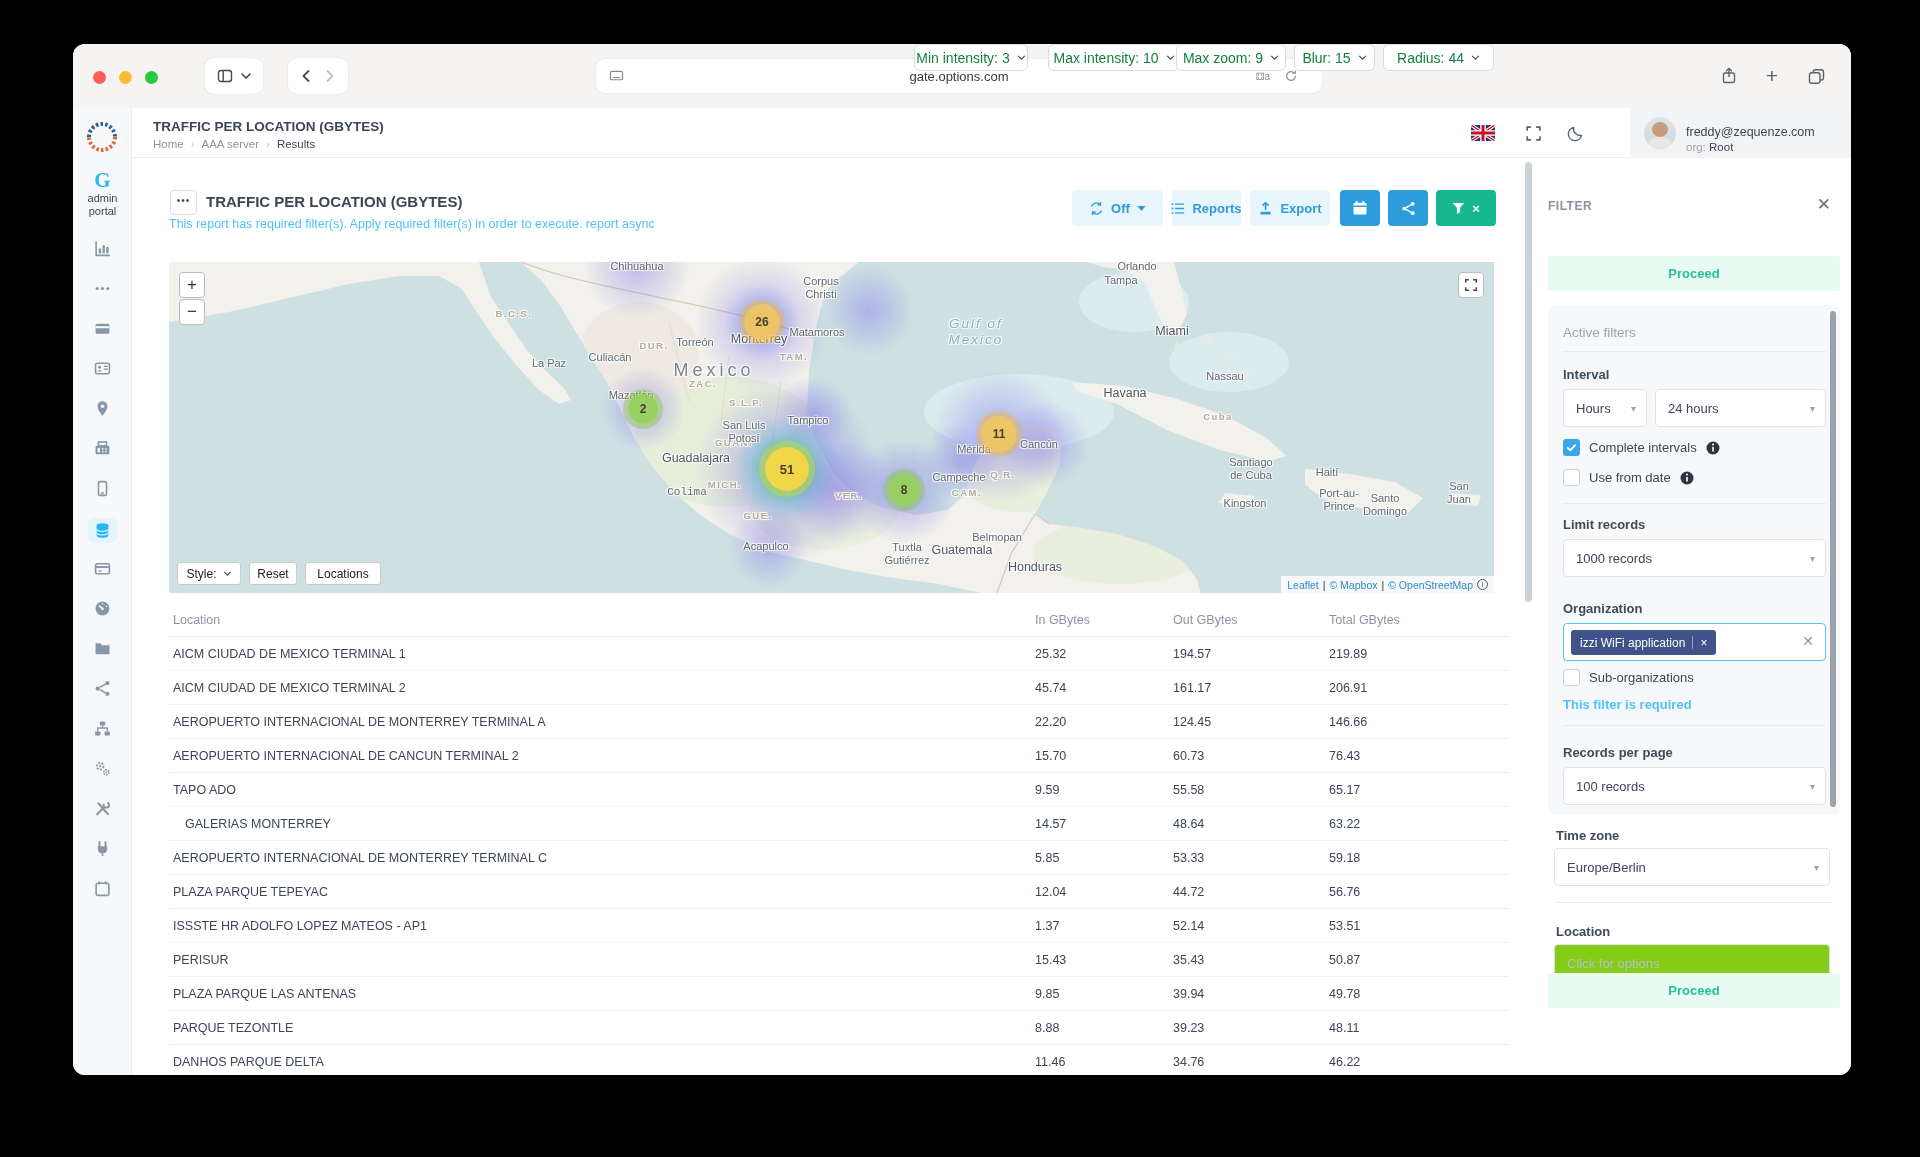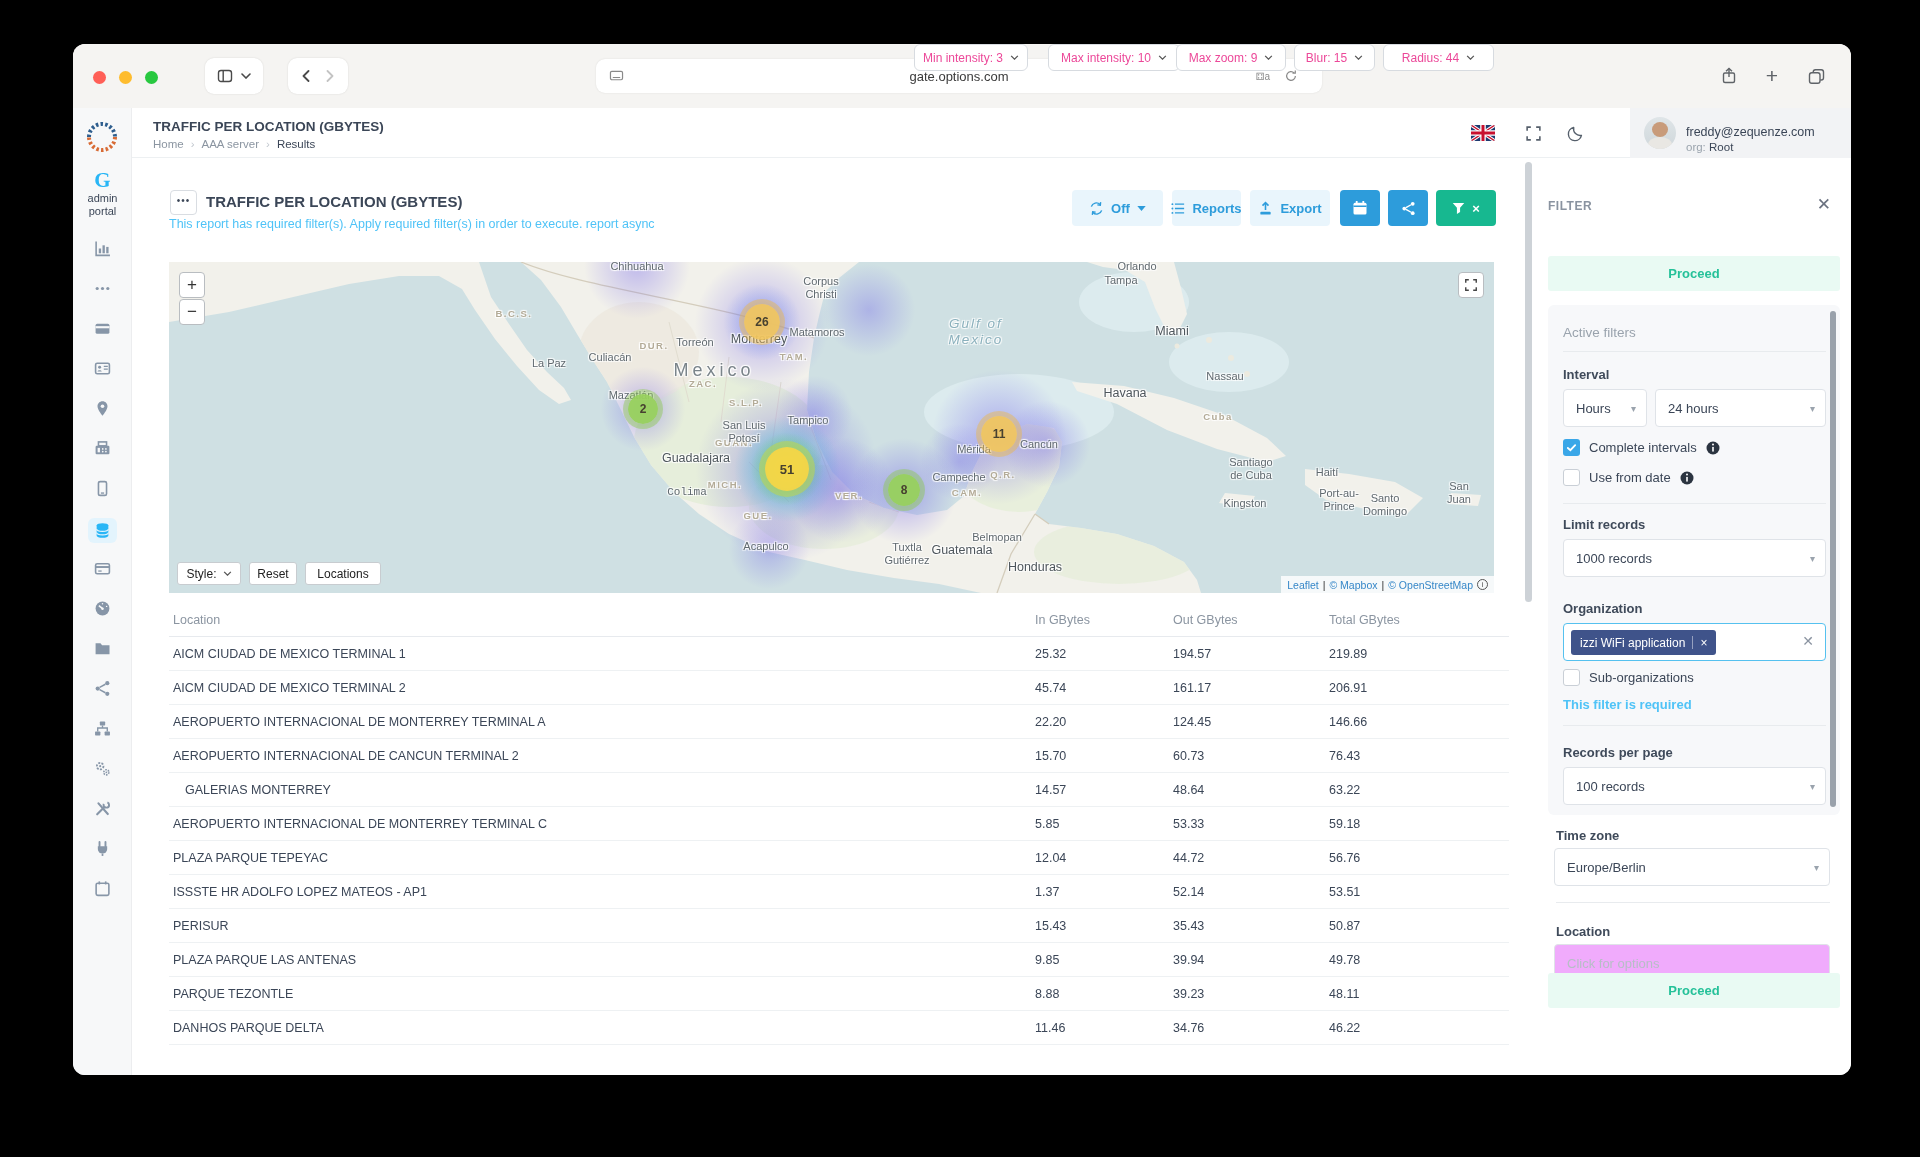--- a/index.html
+++ b/index.html
@@ -54,21 +54,21 @@
               border-radius:4px; background:#fff; color:#3b4657; font-size:10px; letter-spacing:1px;
               display:flex; align-items:center; justify-content:center; padding-bottom:5px; }
   .report-title { position:absolute; left:133px; top:149px; font-size:15px; font-weight:700; color:#3b4657; }
   .report-notice { position:absolute; left:96px; top:173px; font-size:12.5px; color:#4fc3f7; }
   .tb-btn { position:absolute; top:146px; height:36px; border-radius:4px; display:flex; align-items:center;
             justify-content:center; font-size:13px; font-weight:600; gap:7px; cursor:pointer; }
   .tb-light { background:#e9f5fc; color:#2d9cdb; }
   .tb-blue  { background:#2d9cdb; color:#fff; }
   .tb-green { background:#17b890; color:#fff; }
   .pill { position:absolute; top:0; height:27px; background:#fff; border:1px solid #d7dbe0; border-radius:6px;
-          font-size:12px; color:#ec4899; display:flex; align-items:center; justify-content:center; gap:7px; }
+          font-size:14px; color:#15803d; display:flex; align-items:center; justify-content:center; gap:7px; }
   .pill .chev { color:#555; }
 
   
   .map { position:absolute; left:96px; top:218px; width:1325px; height:331px; background:#cfe0e3; overflow:hidden; }
   .map svg.base { position:absolute; left:0; top:0; }
   .blob { position:absolute; pointer-events:none; }
   .map-label { position:absolute; transform:translate(-50%,-50%); white-space:pre-line; text-align:center; line-height:1.15;
     text-shadow:-1px -1px 1px rgba(255,255,255,.9),1px -1px 1px rgba(255,255,255,.9),-1px 1px 1px rgba(255,255,255,.9),1px 1px 1px rgba(255,255,255,.9); }
   .lbl-city { font-size:11px; color:#60696f; }
   .lbl-city-lg { font-size:12.5px; color:#4e565c; }
@@ -124,21 +124,21 @@
   .chk.off { background:#fff; border:1px solid #c9cfd6; }
   .org-input { position:absolute; left:15px; width:263px; height:38px; background:#fff; border:1px solid #55c1ef;
                border-radius:4px; }
   .org-tag { position:absolute; left:7px; top:6px; height:25px; background:#3f538a; border-radius:3px; color:#fff;
              font-size:12px; display:flex; align-items:center; padding:0 9px; gap:7px; cursor:pointer; }
   .org-tag .bar { width:1px; height:13px; background:rgba(255,255,255,.45); }
   .org-clear { position:absolute; right:11px; top:9px; color:#8a93a0; font-size:14px; cursor:pointer; }
   .f-note { position:absolute; left:15px; font-size:13px; font-weight:600; color:#4fc3f7; }
   .f-outer-label { position:absolute; left:13px; font-size:13px; font-weight:700; color:#3f4a5a; }
   .loc-input { position:absolute; left:11px; width:276px; height:38px; border:1px solid #dfe3e8; border-radius:4px;
-               font-size:13px; color:#3b4657; padding:0 12px; background:#f0abfc; font-family:"Liberation Sans",sans-serif; }
+               font-size:13px; color:#3b4657; padding:0 12px; background:#84cc16; font-family:"Liberation Sans",sans-serif; }
   .loc-input::placeholder { color:#b6bec6; }
   .f-div2 { position:absolute; left:13px; width:274px; border-top:1px solid #e8ebee; }
 </style>
 </head>
 <body>
 
 <div class="window">
 
   <div class="browser-bar">
     <div class="tl" style="left: 20px; background: rgb(255, 95, 87);"></div>
@@ -674,20 +674,26 @@
         <span style="left: 1004px;">124.45</span>
         <span style="left: 1160px;">146.66</span>
       </div>
       <div class="t-row">
         <span style="left: 4px;">AEROPUERTO INTERNACIONAL DE CANCUN TERMINAL 2</span>
         <span style="left: 866px;">15.70</span>
         <span style="left: 1004px;">60.73</span>
         <span style="left: 1160px;">76.43</span>
       </div>
       <div class="t-row">
+        <span style="left: 4px;">TAPO ADO</span>
+        <span style="left: 866px;">9.59</span>
+        <span style="left: 1004px;">55.58</span>
+        <span style="left: 1160px;">65.17</span>
+      </div>
+      <div class="t-row">
         <span style="left: 16px;">GALERIAS MONTERREY</span>
         <span style="left: 866px;">14.57</span>
         <span style="left: 1004px;">48.64</span>
         <span style="left: 1160px;">63.22</span>
       </div>
       <div class="t-row">
         <span style="left: 4px;">AEROPUERTO INTERNACIONAL DE MONTERREY TERMINAL C</span>
         <span style="left: 866px;">5.85</span>
         <span style="left: 1004px;">53.33</span>
         <span style="left: 1160px;">59.18</span>

